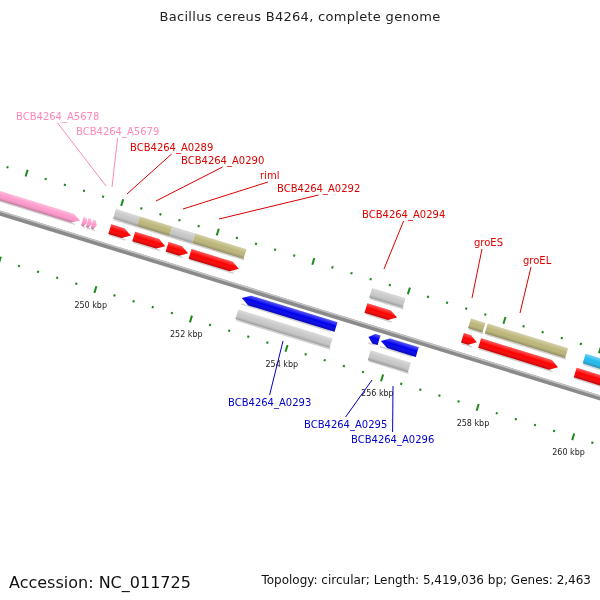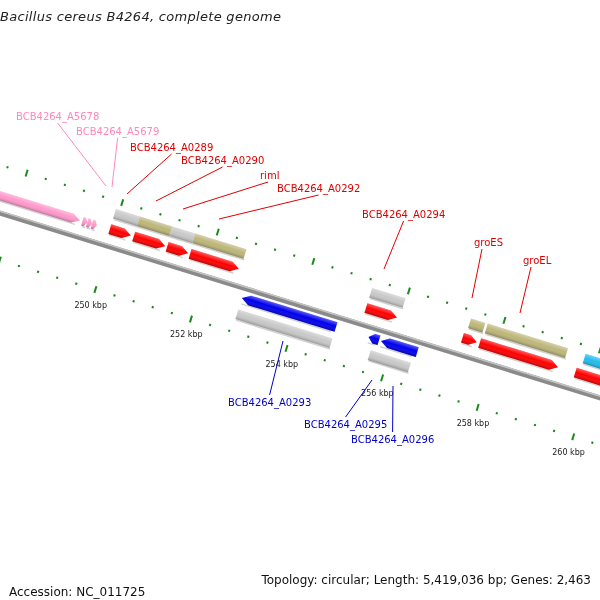--- a/index.html
+++ b/index.html
@@ -1,18 +1,18 @@
 <!DOCTYPE html>
 <html><head>
 <meta charset="utf-8">
 <style>
   html, body { margin:0; padding:0; background:#ffffff; }
   body { width:600px; height:600px; position:relative; overflow:hidden; font-family:"DejaVu Sans", sans-serif; }
-  #title { position:absolute; top:9px; left:0; width:600px; font-style:italic; font-size:13px; color:#222; letter-spacing:0.3px; }
-  #footer-left { position:absolute; left:9px; top:573px; font-size:12px; color:#111;margin-top:12px; }
+  #title { position:absolute; top:9px; left:0; width:600px; text-align:center; font-size:13px; color:#222; letter-spacing:0.3px; }
+  #footer-left { position:absolute; left:9px; top:573px; font-size:16px; color:#111; }
   #footer-right { position:absolute; right:9px; top:573px; font-size:12px; color:#111; }
   svg { position:absolute; left:0; top:0; }
   .lbl { font-family:"DejaVu Sans", sans-serif; font-size:10px; }
   .tlbl { font-family:"DejaVu Sans", sans-serif; font-size:8px; fill:#222; }
 </style>
 </head>
 <body>
 
 <div id="title">Bacillus cereus B4264, complete genome</div>
 

